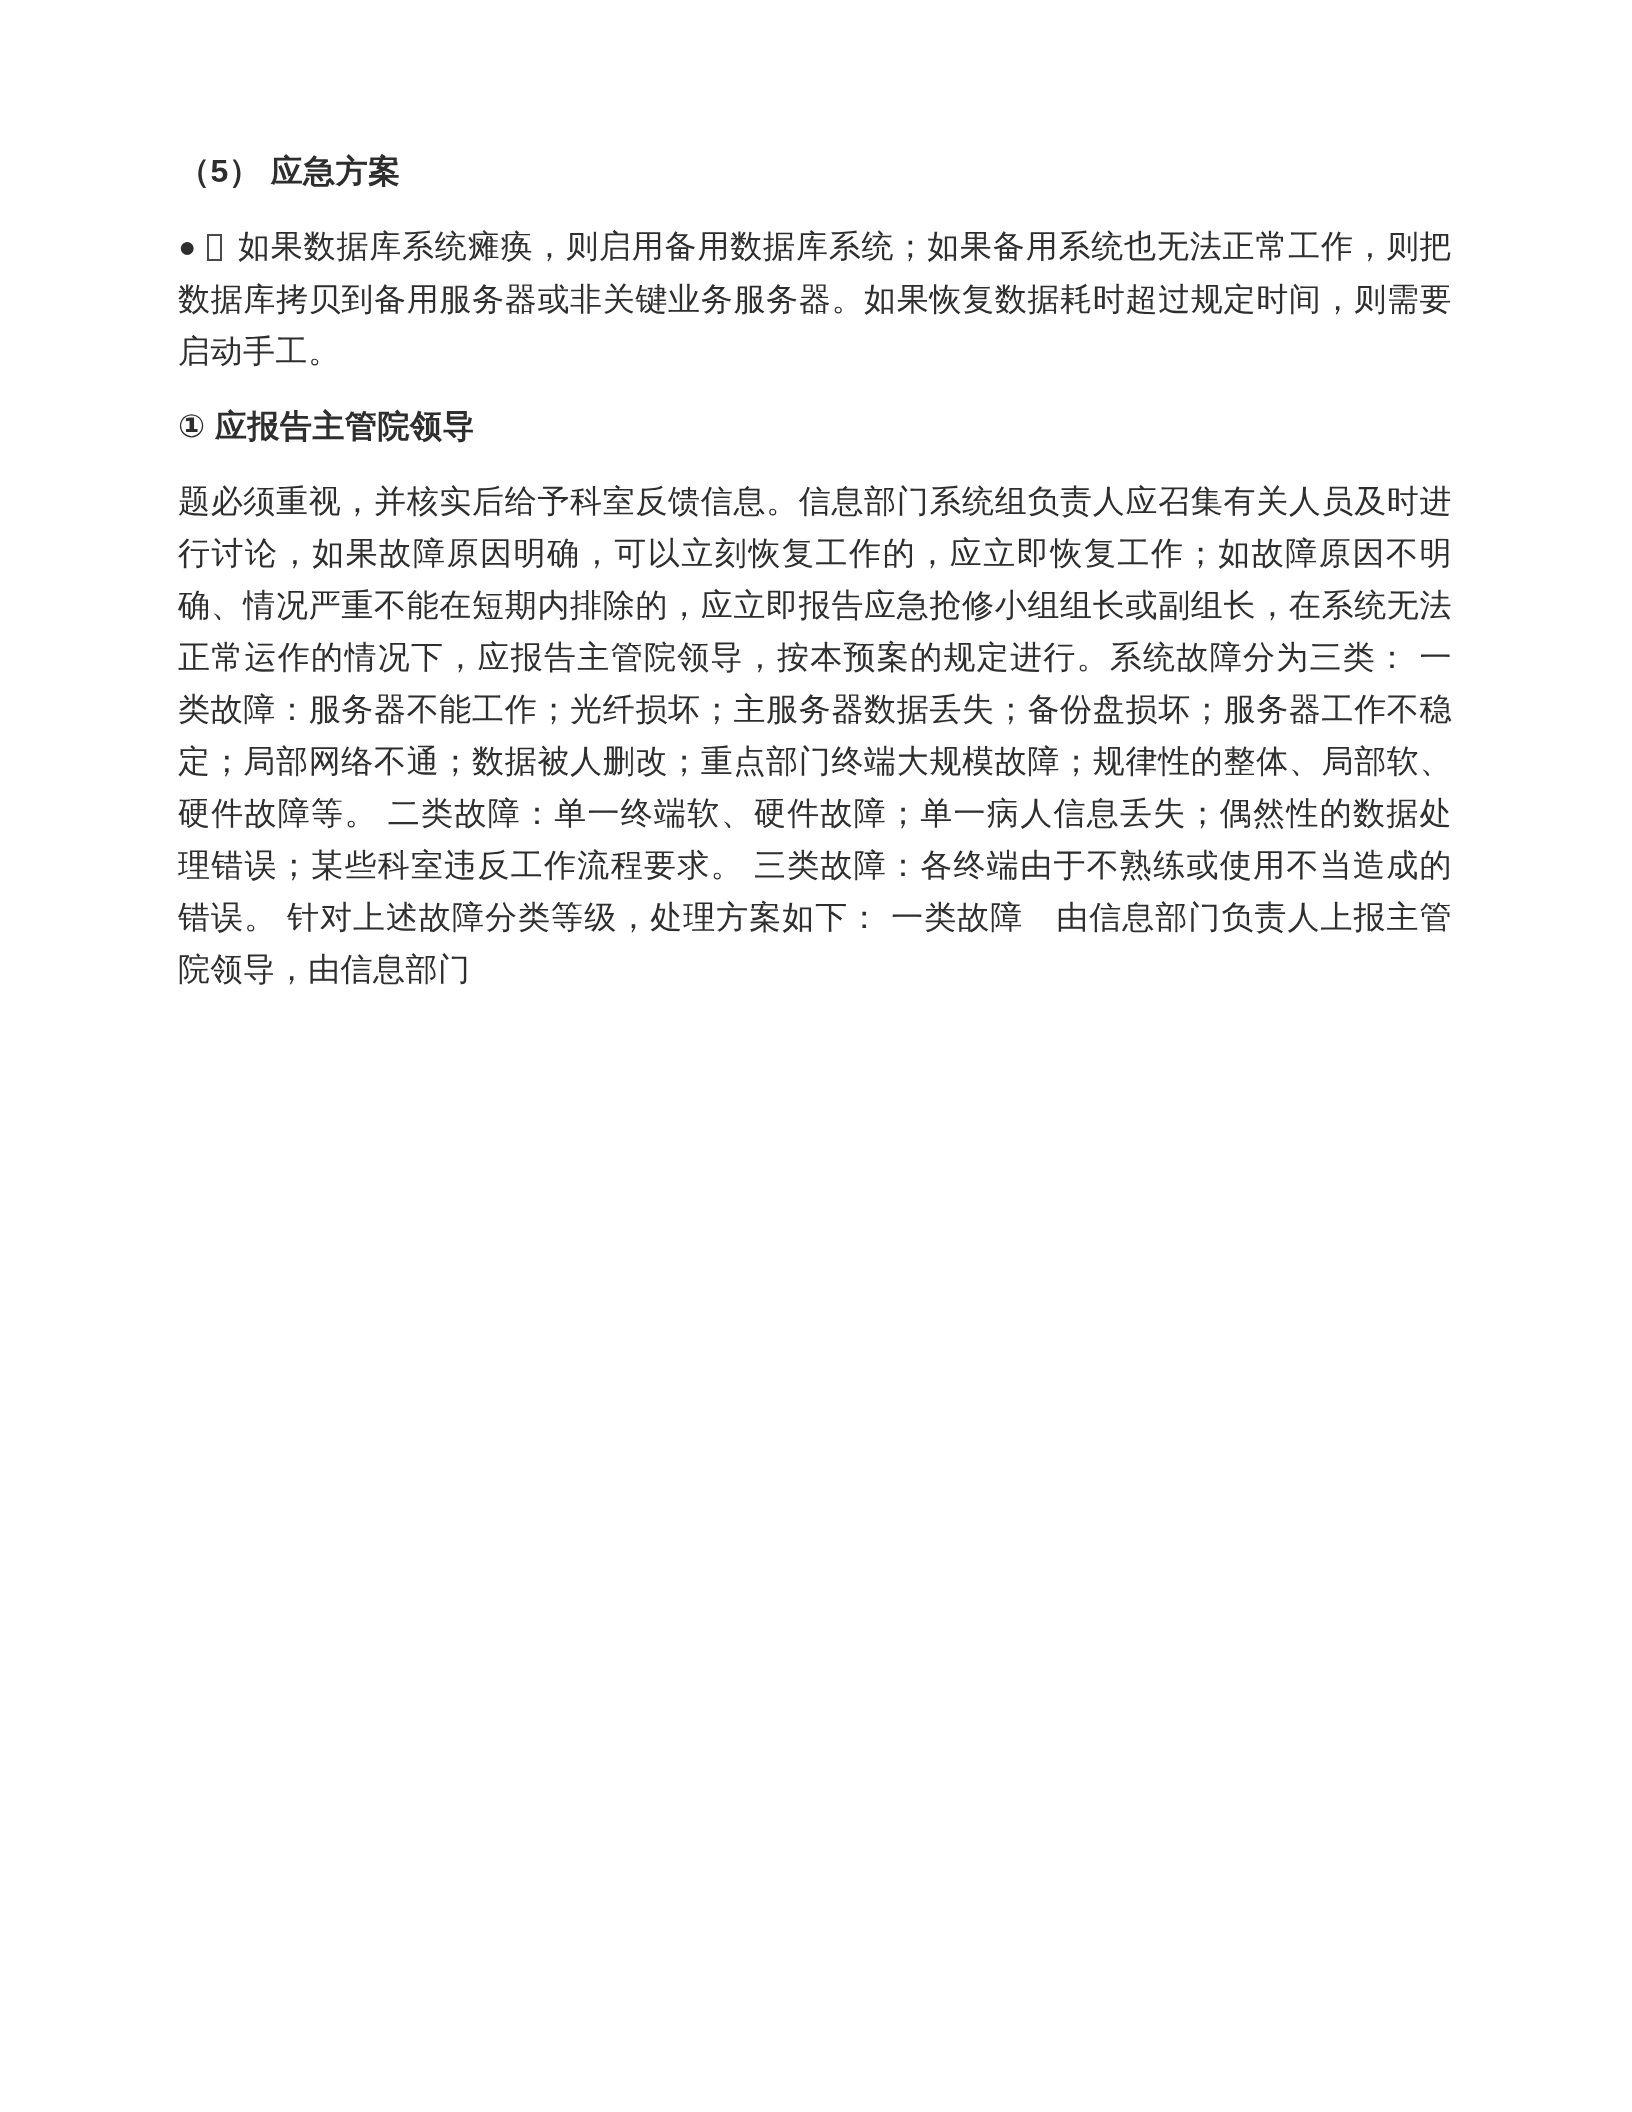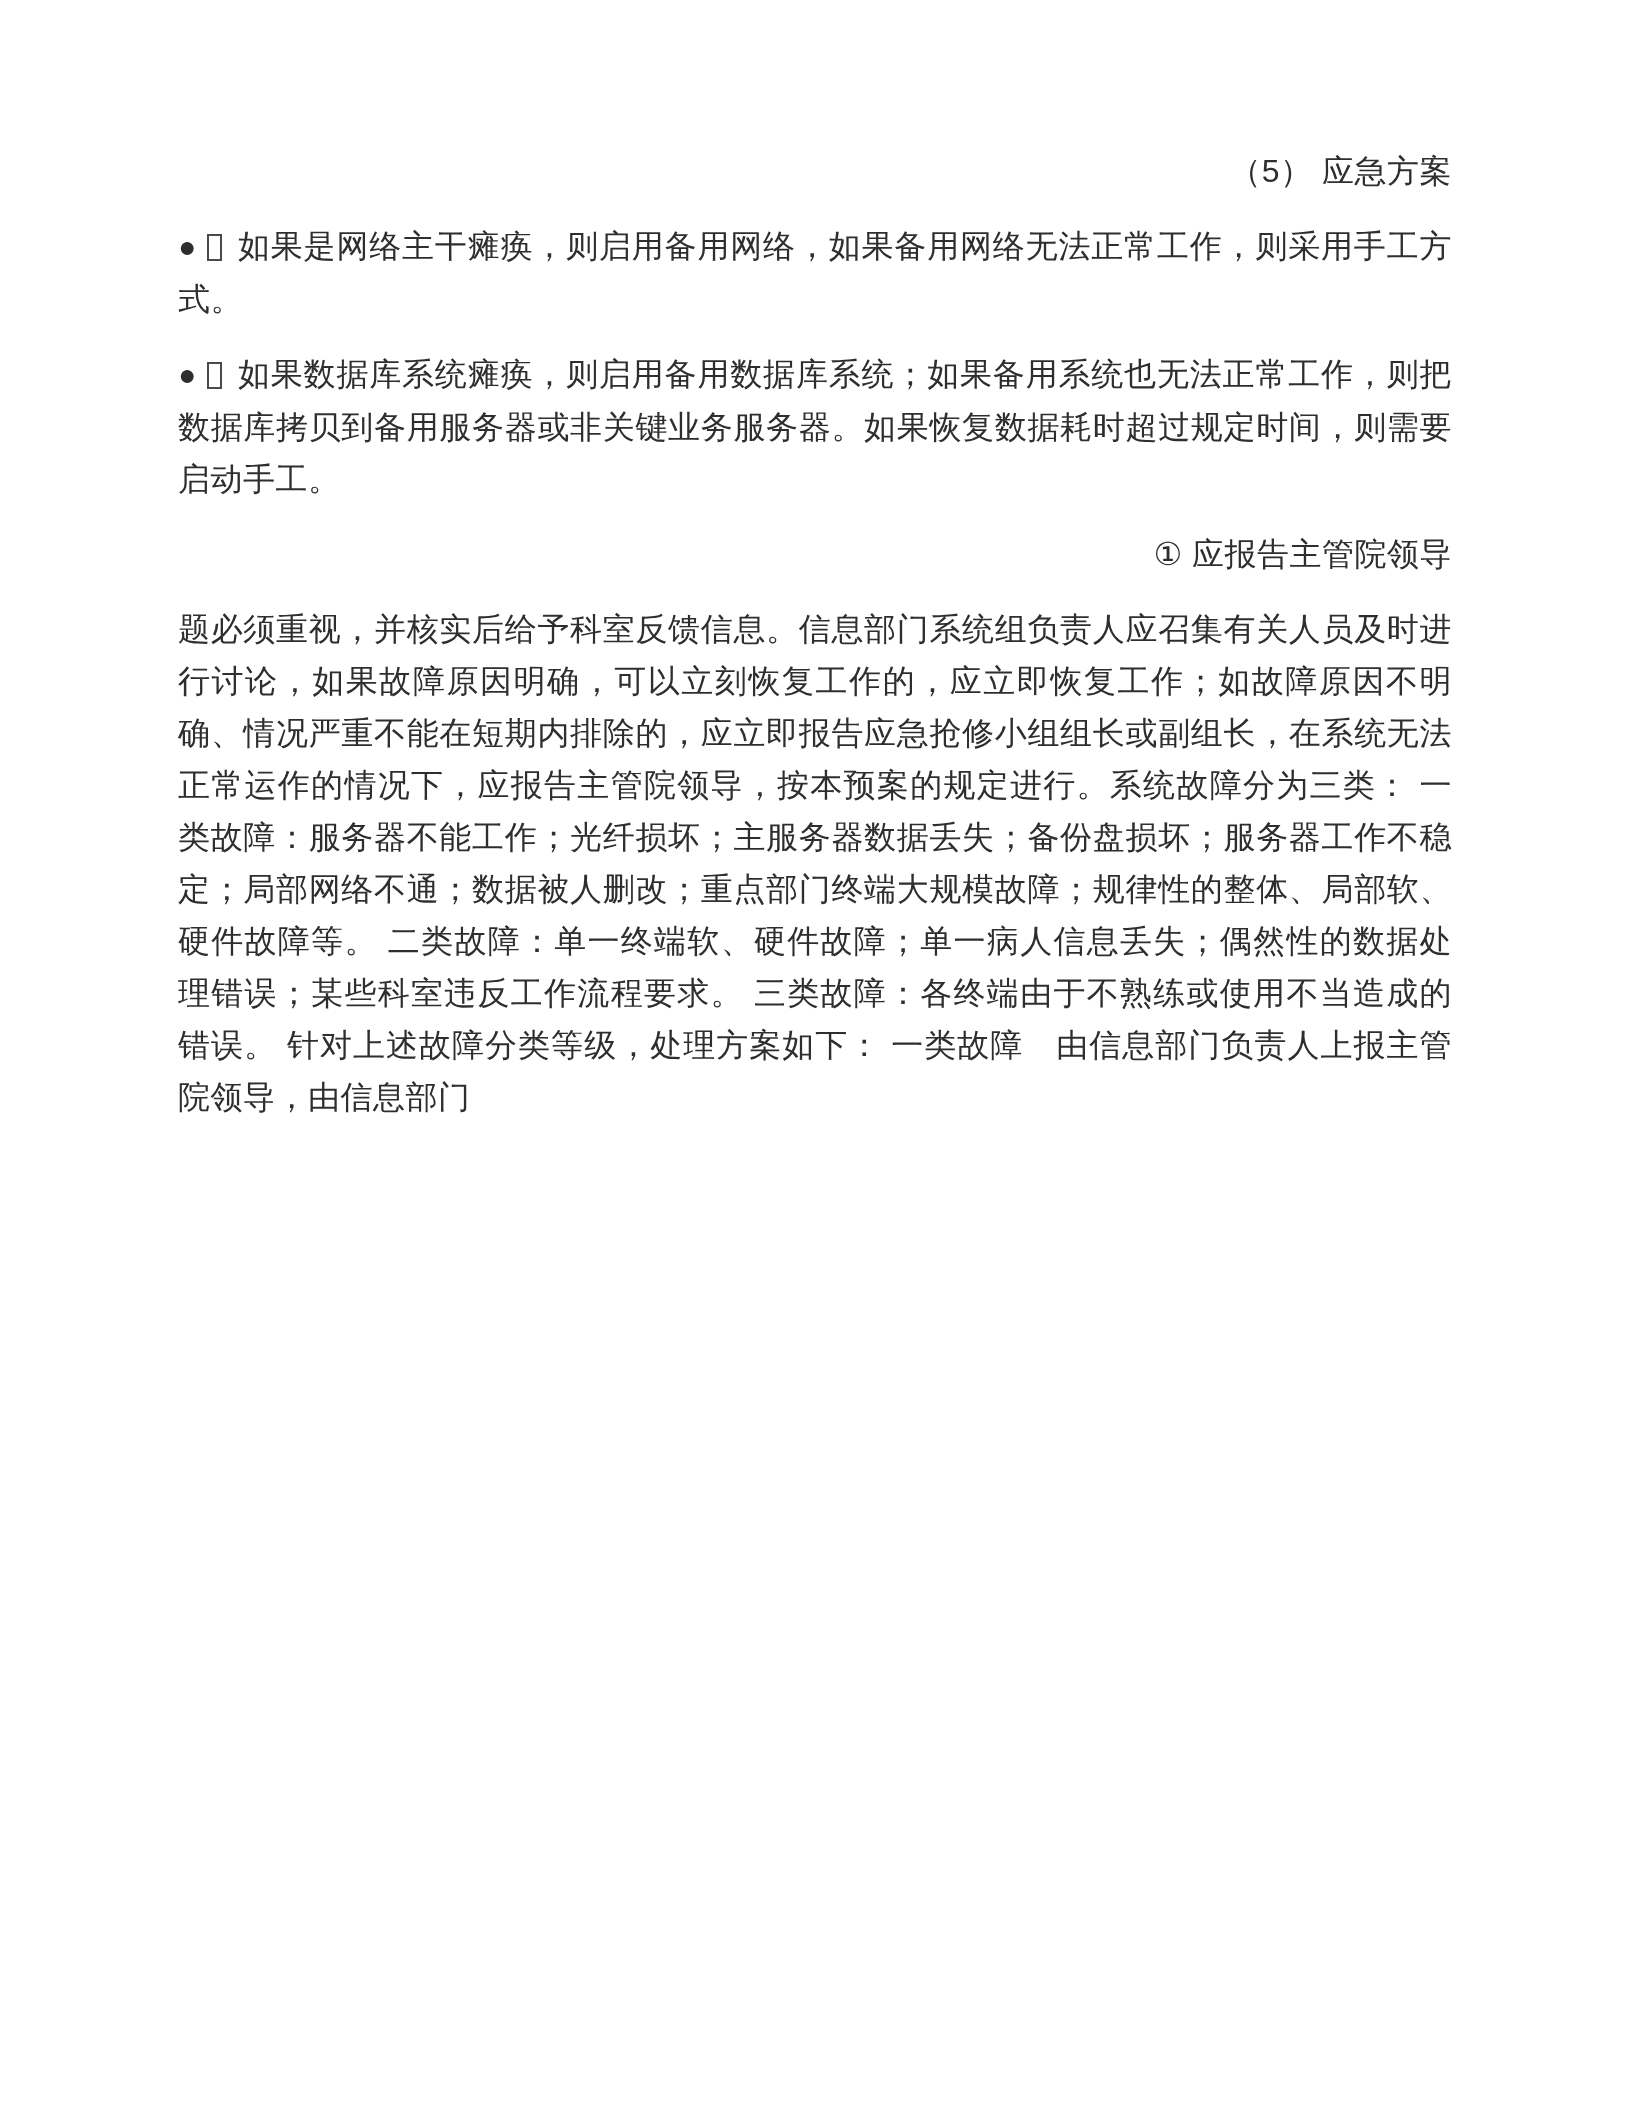--- a/index.html
+++ b/index.html
@@ -21,21 +21,22 @@
   }
   .block {
     font-size: 32px;
     line-height: 52px;
     text-align: justify;
     letter-spacing: 0.5px;
     margin-bottom: 23px;
     word-break: break-all;
   }
   .heading {
-    text-align: right;
+    text-align: left;
+    font-weight: bold;
   }
   .bullet-marker {
     display: inline-block;
     font-size: 30px;
     margin-right: 10px;
     vertical-align: baseline;
   }
   .tofu {
     display: inline-block;
     width: 15px;
@@ -46,23 +47,20 @@
   }
 </style>
 </head>
 <body>
 
 <div class="page">
 
   <p class="block heading">（5） 应急方案</p>
 
 
-  <p class="block bullet">
-    <span class="bullet-marker">●</span><span class="tofu"></span><span>如果是网络主干瘫痪，则启用备用网络，如果备用网络无法正常工作，则采用手工方式。</span>
-  </p>
 
 
   <p class="block bullet">
     <span class="bullet-marker">●</span><span class="tofu"></span><span>如果数据库系统瘫痪，则启用备用数据库系统；如果备用系统也无法正常工作，则把数据库拷贝到备用服务器或非关键业务服务器。如果恢复数据耗时超过规定时间，则需要启动手工。</span>
   </p>
 
 
 
 
   <p class="block heading">① 应报告主管院领导</p>

